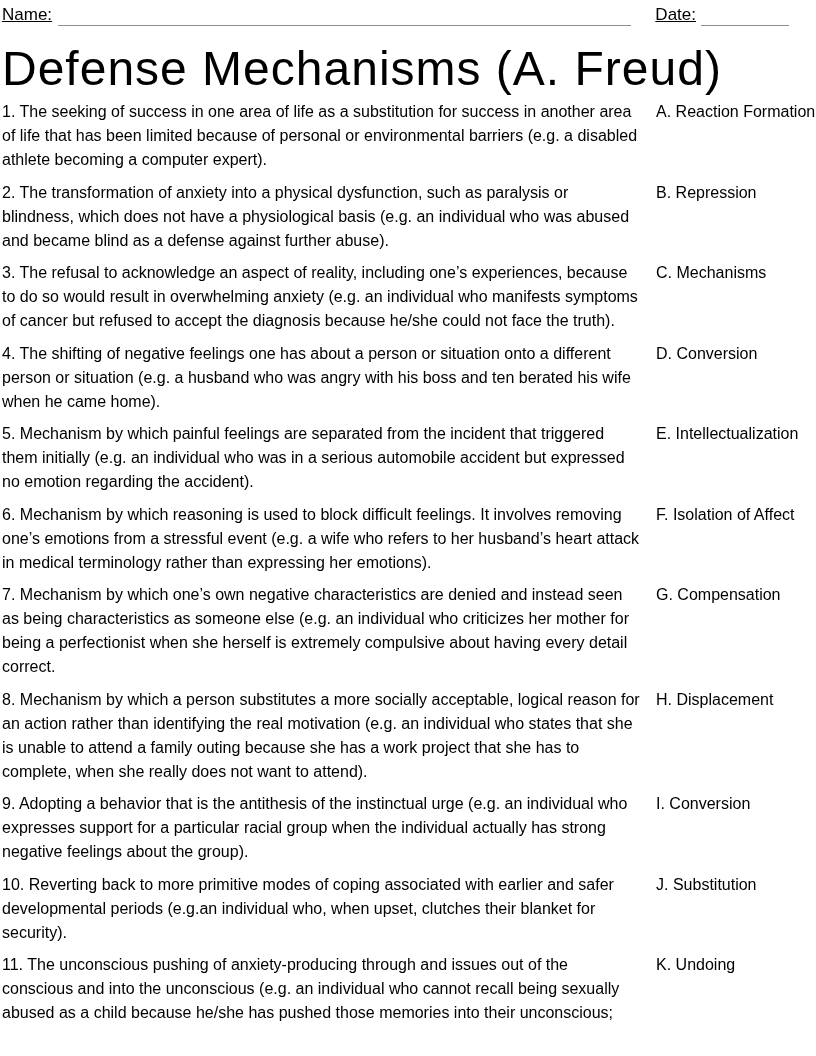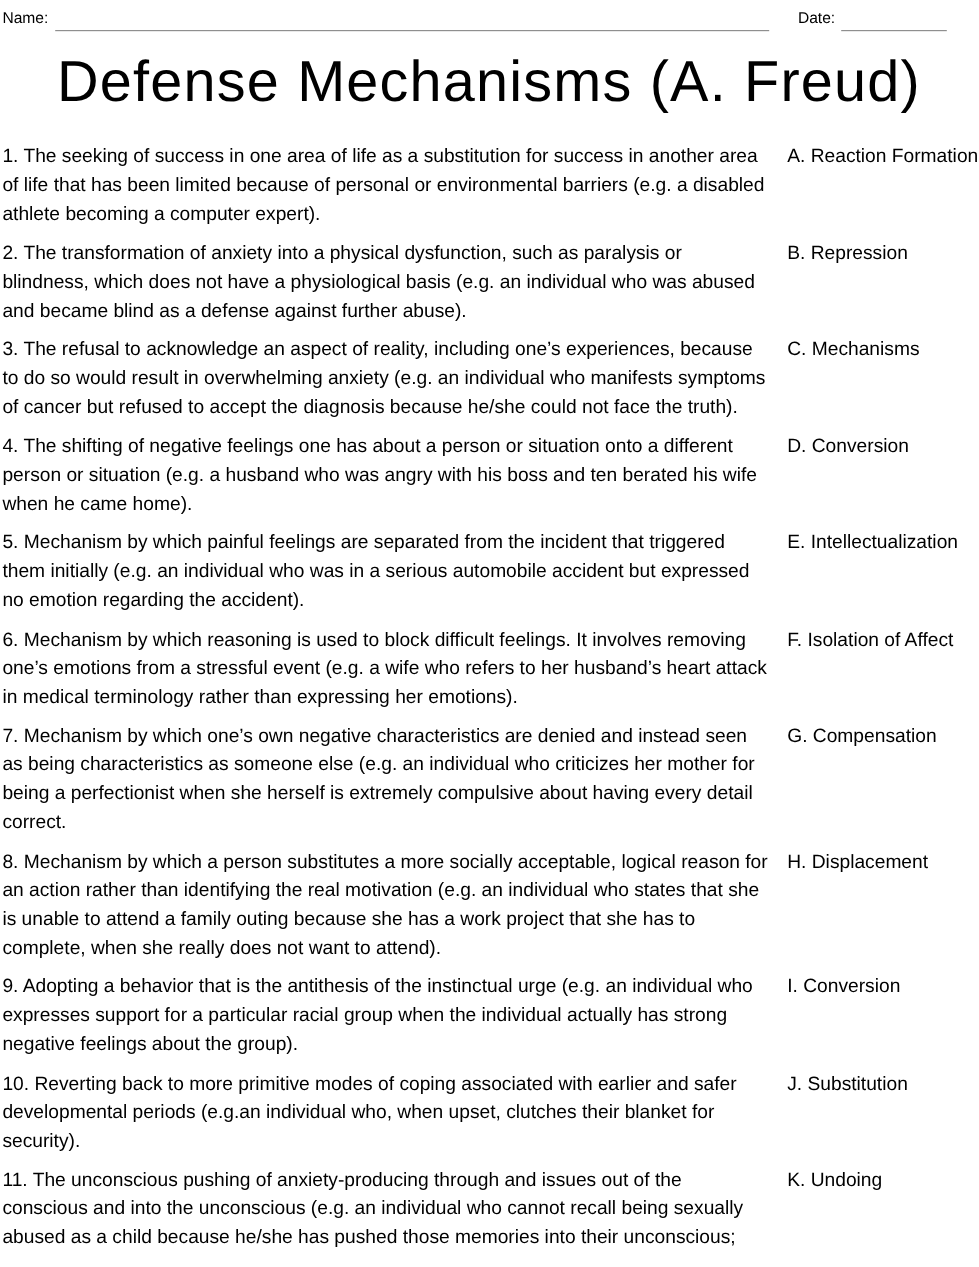--- a/index.html
+++ b/index.html
@@ -6,34 +6,33 @@
   body {
     width: 816px; height: 1056px;
     background: #ffffff; color: #000000;
     font-family: "Liberation Sans", "DejaVu Sans", sans-serif;
     font-size: 16px;
     box-sizing: border-box;
     padding: 4px 3px 0 2px;
     overflow: hidden;
   }
   .header { display: flex; align-items: flex-end; height: 22px; }
-  .hlabel { font-size: 13px; line-height: 22px; white-space: nowrap; }
+  .hlabel { font-size: 17px; line-height: 22px; white-space: nowrap; text-decoration: underline; }
   .blank { border-bottom: 1.6px solid #8f8f8f; height: 16px; display: inline-block; }
   .name-blank { flex: 1 1 auto; margin-left: 6px; }
   .date-label { margin-left: 24px; text-align: right; }
   .date-blank { width: 88px; flex: 0 0 auto; margin-left: 5px; margin-right: 24px; }
   .title {
     font-weight: 400;
     font-size: 48px;
     letter-spacing: 1px;
     line-height: 60px;
-    text-align: center;
     margin: 13px 0 0 0;
   }
-  .rows { margin-top: 20px; }
+  .rows { margin-top: 1px; }
   .row { display: flex; align-items: flex-start; margin-bottom: 8.5px; }
   .q { width: 640px; flex: 0 0 auto; margin: 0; line-height: 24px; }
   .a { flex: 1 1 auto; margin: 0 0 0 14px; line-height: 24px; white-space: nowrap; }
 </style>
 </head>
 <body>
 
 <div class="header">
   <span class="hlabel">Name:</span>
   <span class="blank name-blank"></span>

